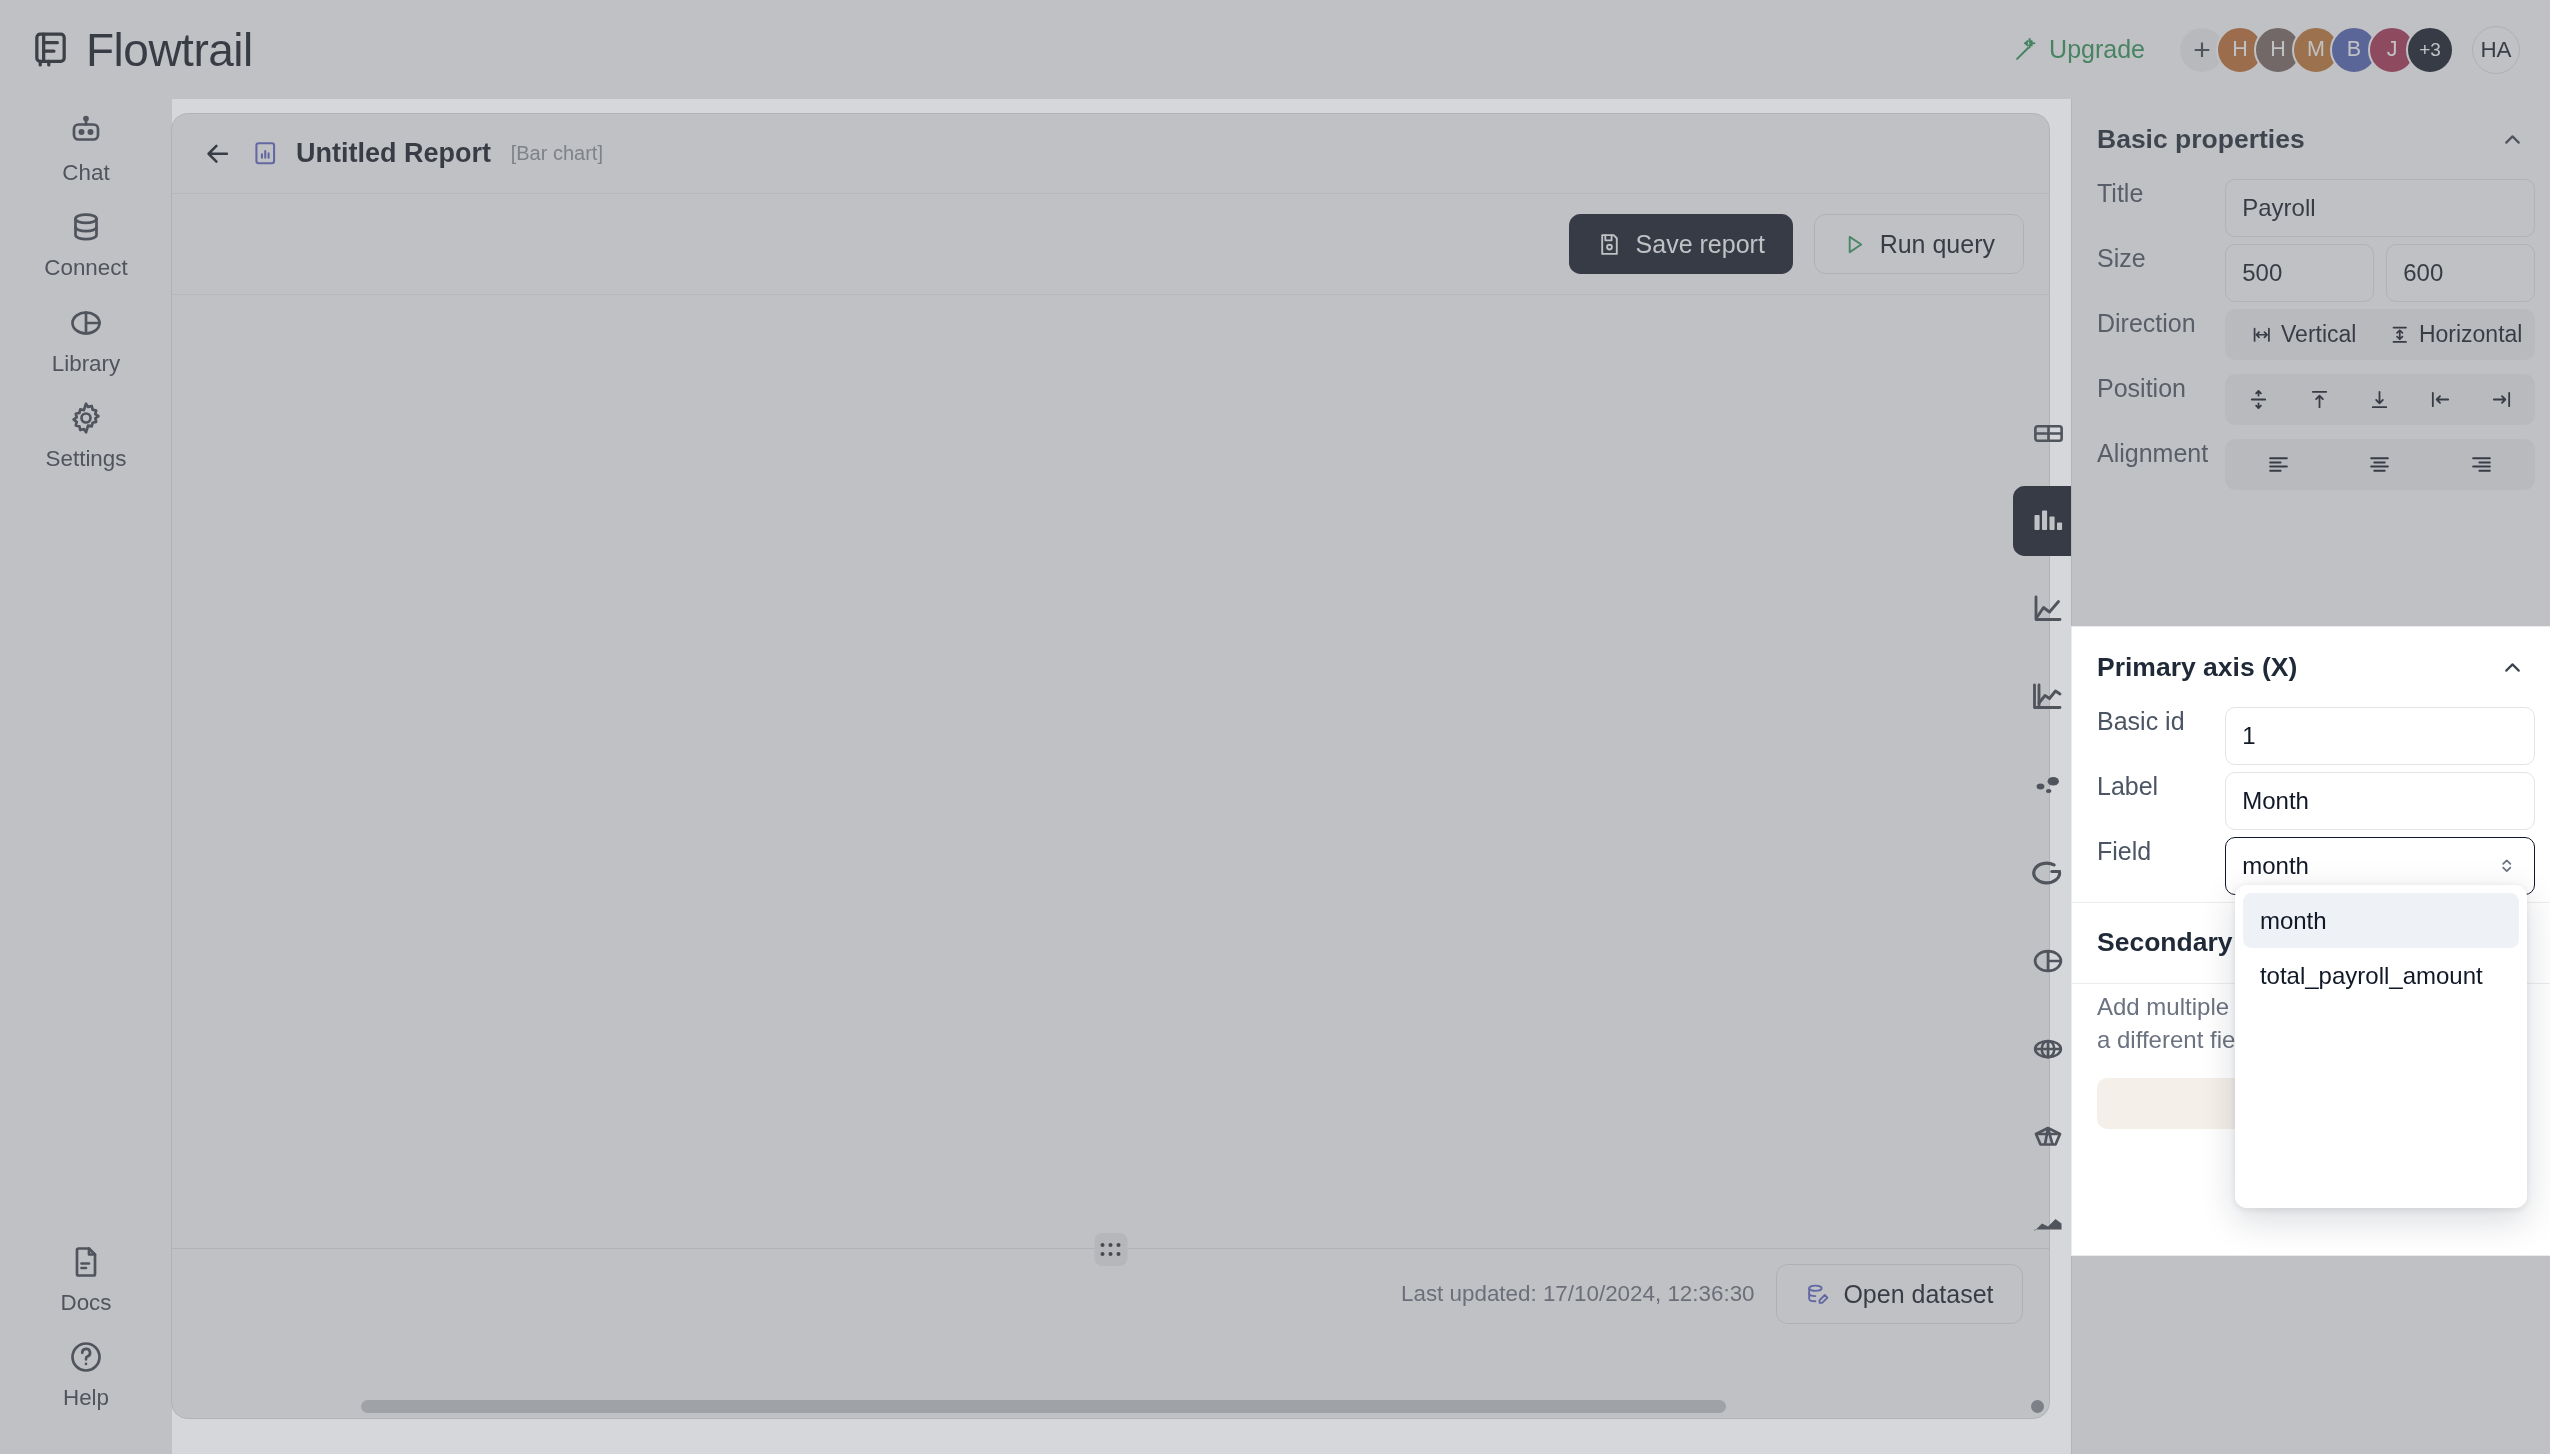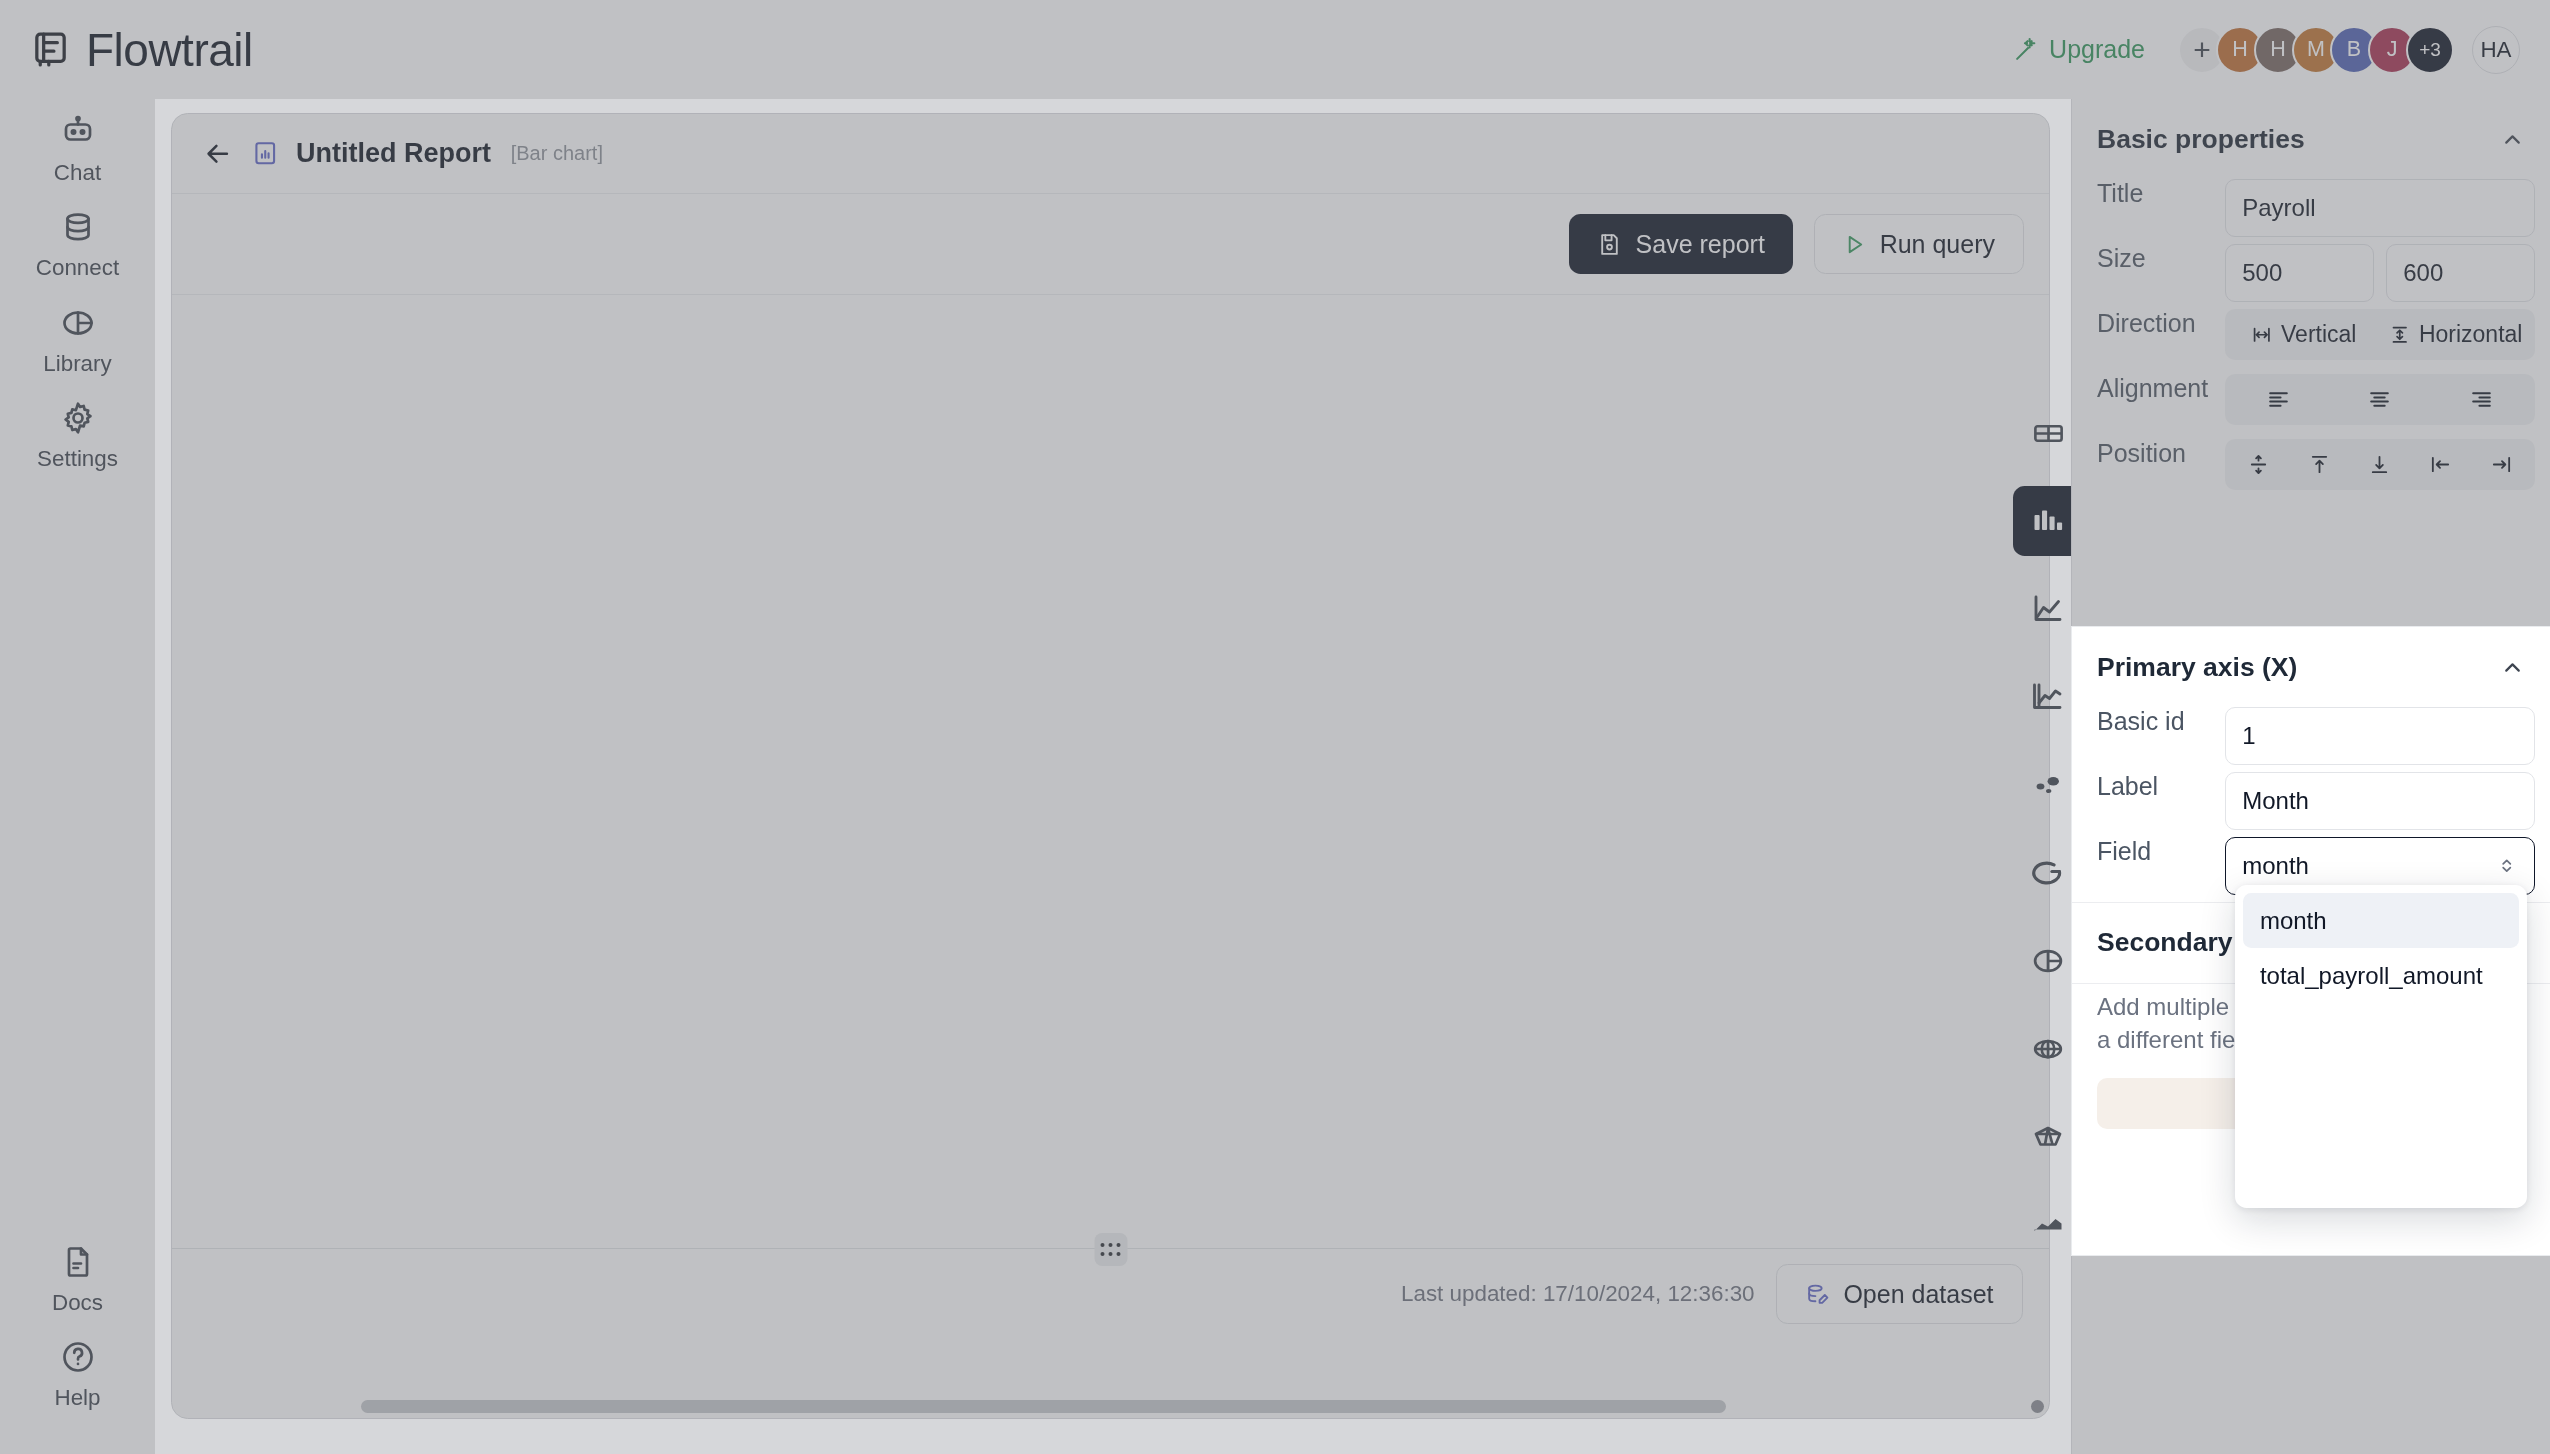--- a/index.html
+++ b/index.html
@@ -64,21 +64,21 @@
     font-size: 30px; font-weight: 300;
   }
   .av.me {
     background: #ffffff; color: #111827; border: 1.7px solid #dfe1e5;
     margin-left: 18px; font-size: 22.4px;
   }
 
   
   .rail {
     position: absolute; top: 99px; left: 0;
-    width: 155px; height: 1356px;
+    width: 172px; height: 1356px;
     background: #ffffff;
     display: flex; flex-direction: column; align-items: center;
     z-index: 5;
   }
   .rail-item {
     width: 147px; padding: 15px 0 8.3px;
     display: flex; flex-direction: column; align-items: center; gap: 10px;
     color: #3d4450; cursor: pointer;
   }
   .rail-item .lbl { font-size: 22.4px; color: #3d4450; }
@@ -540,66 +540,66 @@
               <svg width="21.5" height="21.5" viewBox="0 0 24 24" fill="none" stroke="#111827" stroke-width="1.9" stroke-linecap="round" stroke-linejoin="round">
                 <path d="M5 4h14M5 20h14M12 7v10M9 10l3-3 3 3M9 14l3 3 3-3"></path>
               </svg>
             </span>
             <span>Horizontal</span>
           </div>
         </div>
       </div>
 
       <div class="row">
+        <span class="row-lbl">Position</span>
+        <div class="seg">
+          <div class="seg-item icononly">
+            <svg width="23" height="23" viewBox="0 0 24 24" fill="none" stroke="#111827" stroke-width="1.9" stroke-linecap="round" stroke-linejoin="round">
+              <path d="M5 12h14M12 3v5M9.5 5.5L12 3l2.5 2.5M12 21v-5M9.5 18.5L12 21l2.5-2.5"></path>
+            </svg>
+          </div>
+          <div class="seg-item icononly">
+            <svg width="23" height="23" viewBox="0 0 24 24" fill="none" stroke="#111827" stroke-width="1.9" stroke-linecap="round" stroke-linejoin="round">
+              <path d="M5 4h14M12 20V8M8.5 11.5L12 8l3.5 3.5"></path>
+            </svg>
+          </div>
+          <div class="seg-item icononly">
+            <svg width="23" height="23" viewBox="0 0 24 24" fill="none" stroke="#111827" stroke-width="1.9" stroke-linecap="round" stroke-linejoin="round">
+              <path d="M5 20h14M12 4v12M8.5 12.5L12 16l3.5-3.5"></path>
+            </svg>
+          </div>
+          <div class="seg-item icononly">
+            <svg width="23" height="23" viewBox="0 0 24 24" fill="none" stroke="#111827" stroke-width="1.9" stroke-linecap="round" stroke-linejoin="round">
+              <path d="M4 5v14M20 12H8M11.5 8.5L8 12l3.5 3.5"></path>
+            </svg>
+          </div>
+          <div class="seg-item icononly">
+            <svg width="23" height="23" viewBox="0 0 24 24" fill="none" stroke="#111827" stroke-width="1.9" stroke-linecap="round" stroke-linejoin="round">
+              <path d="M20 5v14M4 12h12M12.5 8.5L16 12l-3.5 3.5"></path>
+            </svg>
+          </div>
+        </div>
+      </div>
+
+      <div class="row">
         <span class="row-lbl">Alignment</span>
         <div class="seg">
           <div class="seg-item icononly">
             <svg width="25" height="25" viewBox="0 0 24 24" fill="none" stroke="#111827" stroke-width="1.9" stroke-linecap="round">
               <path d="M4 6h16M4 10h10M4 14h16M4 18h10"></path>
             </svg>
           </div>
           <div class="seg-item icononly">
             <svg width="25" height="25" viewBox="0 0 24 24" fill="none" stroke="#111827" stroke-width="1.9" stroke-linecap="round">
               <path d="M4 6h16M7 10h10M4 14h16M7 18h10"></path>
             </svg>
           </div>
           <div class="seg-item icononly">
             <svg width="25" height="25" viewBox="0 0 24 24" fill="none" stroke="#111827" stroke-width="1.9" stroke-linecap="round">
               <path d="M4 6h16M10 10h10M4 14h16M10 18h10"></path>
-            </svg>
-          </div>
-        </div>
-      </div>
-
-      <div class="row">
-        <span class="row-lbl">Position</span>
-        <div class="seg">
-          <div class="seg-item icononly">
-            <svg width="23" height="23" viewBox="0 0 24 24" fill="none" stroke="#111827" stroke-width="1.9" stroke-linecap="round" stroke-linejoin="round">
-              <path d="M5 12h14M12 3v5M9.5 5.5L12 3l2.5 2.5M12 21v-5M9.5 18.5L12 21l2.5-2.5"></path>
-            </svg>
-          </div>
-          <div class="seg-item icononly">
-            <svg width="23" height="23" viewBox="0 0 24 24" fill="none" stroke="#111827" stroke-width="1.9" stroke-linecap="round" stroke-linejoin="round">
-              <path d="M5 4h14M12 20V8M8.5 11.5L12 8l3.5 3.5"></path>
-            </svg>
-          </div>
-          <div class="seg-item icononly">
-            <svg width="23" height="23" viewBox="0 0 24 24" fill="none" stroke="#111827" stroke-width="1.9" stroke-linecap="round" stroke-linejoin="round">
-              <path d="M5 20h14M12 4v12M8.5 12.5L12 16l3.5-3.5"></path>
-            </svg>
-          </div>
-          <div class="seg-item icononly">
-            <svg width="23" height="23" viewBox="0 0 24 24" fill="none" stroke="#111827" stroke-width="1.9" stroke-linecap="round" stroke-linejoin="round">
-              <path d="M4 5v14M20 12H8M11.5 8.5L8 12l3.5 3.5"></path>
-            </svg>
-          </div>
-          <div class="seg-item icononly">
-            <svg width="23" height="23" viewBox="0 0 24 24" fill="none" stroke="#111827" stroke-width="1.9" stroke-linecap="round" stroke-linejoin="round">
-              <path d="M20 5v14M4 12h12M12.5 8.5L16 12l-3.5 3.5"></path>
             </svg>
           </div>
         </div>
       </div>
     </div>
 
   </div>
 
   <div class="dim-veil"></div>
 

